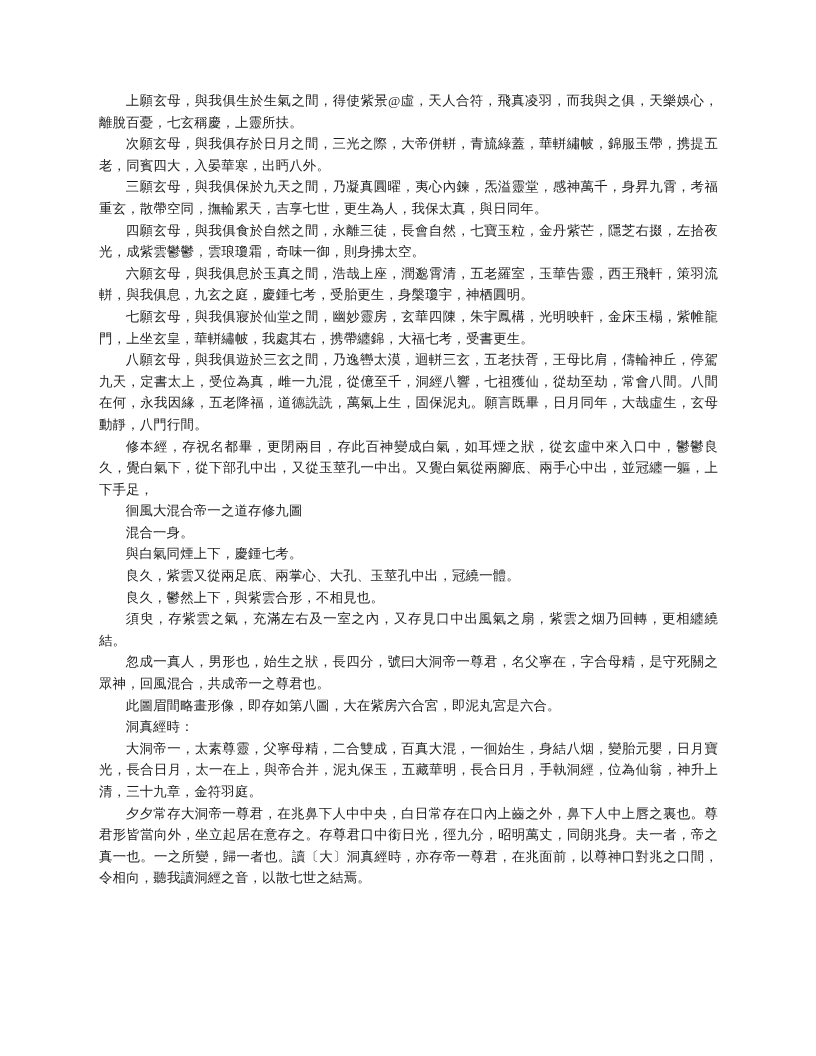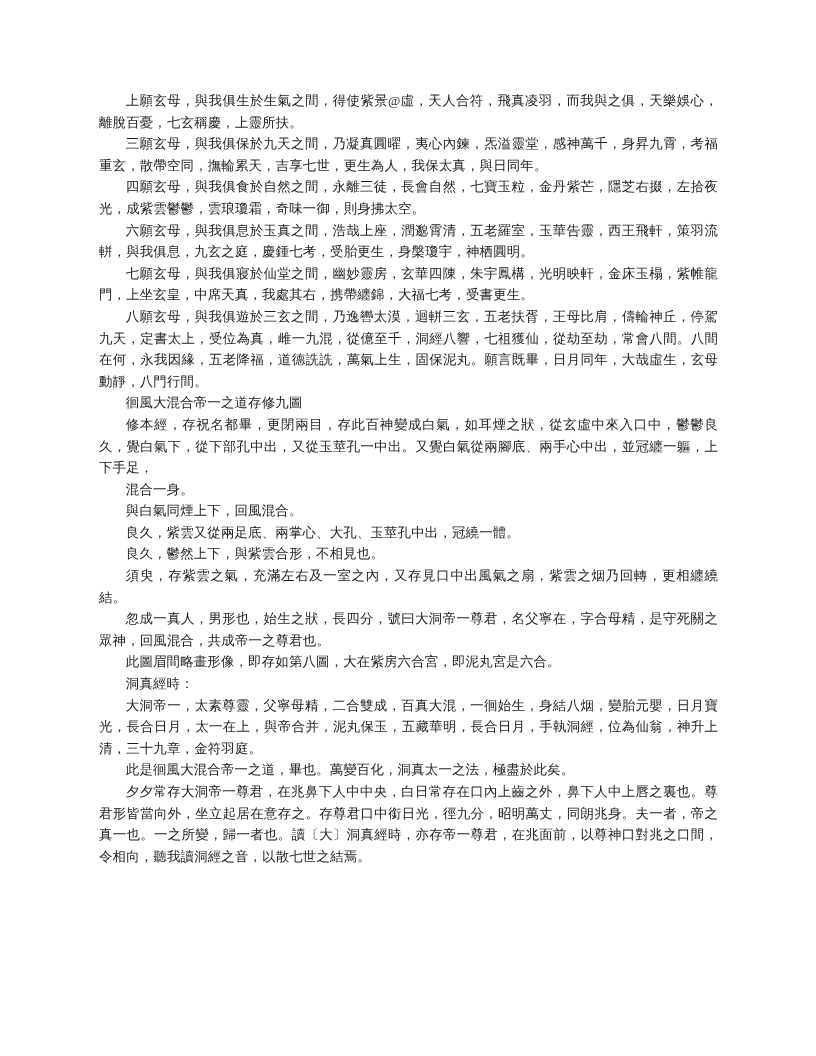--- a/index.html
+++ b/index.html
@@ -34,32 +34,32 @@
       word-break: break-all;
       overflow-wrap: anywhere;
     }
   </style>
 </head>
 <body>
 
 <div class="page">
   <div class="text-block" id="text-block">
       <p class="para">上願玄母，與我俱生於生氣之間，得使紫景@虛，天人合符，飛真凌羽，而我與之俱，天樂娛心，離脫百憂，七玄稱慶，上靈所扶。</p>
+      <p class="para">次願玄母，與我俱存於日月之間，三光之際，大帝併軿，青旈綠蓋，華軿繡帔，錦服玉帶，携提五老，同賓四大，入晏華寒，出眄八外。</p>
       <p class="para">三願玄母，與我俱保於九天之間，乃凝真圓曜，夷心內鍊，炁溢靈堂，感神萬千，身昇九霄，考福重玄，散帶空同，撫輪累天，吉享七世，更生為人，我保太真，與日同年。</p>
       <p class="para">四願玄母，與我俱食於自然之間，永離三徒，長會自然，七寶玉粒，金丹紫芒，隱芝右掇，左拾夜光，成紫雲鬱鬱，雲琅瓊霜，奇味一御，則身拂太空。</p>
       <p class="para">六願玄母，與我俱息於玉真之間，浩哉上座，潤邈霄清，五老羅室，玉華告靈，西王飛軒，策羽流軿，與我俱息，九玄之庭，慶鍾七考，受胎更生，身槃瓊宇，神栖圓明。</p>
-      <p class="para">七願玄母，與我俱寢於仙堂之間，幽妙靈房，玄華四陳，朱宇鳳構，光明映軒，金床玉榻，紫帷龍門，上坐玄皇，中席天真，我處其右，携帶纏錦，大福七考，受書更生。</p>
+      <p class="para">七願玄母，與我俱寢於仙堂之間，幽妙靈房，玄華四陳，朱宇鳳構，光明映軒，金床玉榻，紫帷龍門，上坐玄皇，華軿繡帔，我處其右，携帶纏錦，大福七考，受書更生。</p>
       <p class="para">八願玄母，與我俱遊於三玄之間，乃逸轡太漠，迴軿三玄，五老扶胥，王母比肩，儔輪神丘，停駕九天，定書太上，受位為真，雌一九混，從億至千，洞經八響，七祖獲仙，從劫至劫，常會八間。八間在何，永我因緣，五老降福，道德詵詵，萬氣上生，固保泥丸。願言既畢，日月同年，大哉虛生，玄母動靜，八門行間。</p>
+      <p class="para">修本經，存祝名都畢，更閉兩目，存此百神變成白氣，如耳煙之狀，從玄虛中來入口中，鬱鬱良久，覺白氣下，從下部孔中出，又從玉莖孔一中出。又覺白氣從兩腳底、兩手心中出，並冠纏一軀，上下手足，</p>
       <p class="para">徊風大混合帝一之道存修九圖</p>
-      <p class="para">修本經，存祝名都畢，更閉兩目，存此百神變成白氣，如耳煙之狀，從玄虛中來入口中，鬱鬱良久，覺白氣下，從下部孔中出，又從玉莖孔一中出。又覺白氣從兩腳底、兩手心中出，並冠纏一軀，上下手足，</p>
       <p class="para">混合一身。</p>
-      <p class="para">與白氣同煙上下，回風混合。</p>
+      <p class="para">與白氣同煙上下，慶鍾七考。</p>
       <p class="para">良久，紫雲又從兩足底、兩掌心、大孔、玉莖孔中出，冠繞一體。</p>
       <p class="para">良久，鬱然上下，與紫雲合形，不相見也。</p>
       <p class="para">須臾，存紫雲之氣，充滿左右及一室之內，又存見口中出風氣之扇，紫雲之烟乃回轉，更相纏繞結。</p>
       <p class="para">忽成一真人，男形也，始生之狀，長四分，號曰大洞帝一尊君，名父寧在，字合母精，是守死關之眾神，回風混合，共成帝一之尊君也。</p>
       <p class="para">此圖眉間略畫形像，即存如第八圖，大在紫房六合宮，即泥丸宮是六合。</p>
       <p class="para">洞真經時：</p>
       <p class="para">大洞帝一，太素尊靈，父寧母精，二合雙成，百真大混，一徊始生，身結八烟，變胎元嬰，日月寶光，長合日月，太一在上，與帝合并，泥丸保玉，五藏華明，長合日月，手執洞經，位為仙翁，神升上清，三十九章，金符羽庭。</p>
-      <p class="para">此是徊風大混合帝一之道，畢也。萬變百化，洞真太一之法，極盡於此矣。</p>
       <p class="para">夕夕常存大洞帝一尊君，在兆鼻下人中中央，白日常存在口內上齒之外，鼻下人中上唇之裏也。尊君形皆當向外，坐立起居在意存之。存尊君口中銜日光，徑九分，昭明萬丈，同朗兆身。夫一者，帝之真一也。一之所變，歸一者也。讀〔大〕洞真經時，亦存帝一尊君，在兆面前，以尊神口對兆之口間，令相向，聽我讀洞經之音，以散七世之結焉。</p>
     </div>
 </div>
 
 </body></html>

